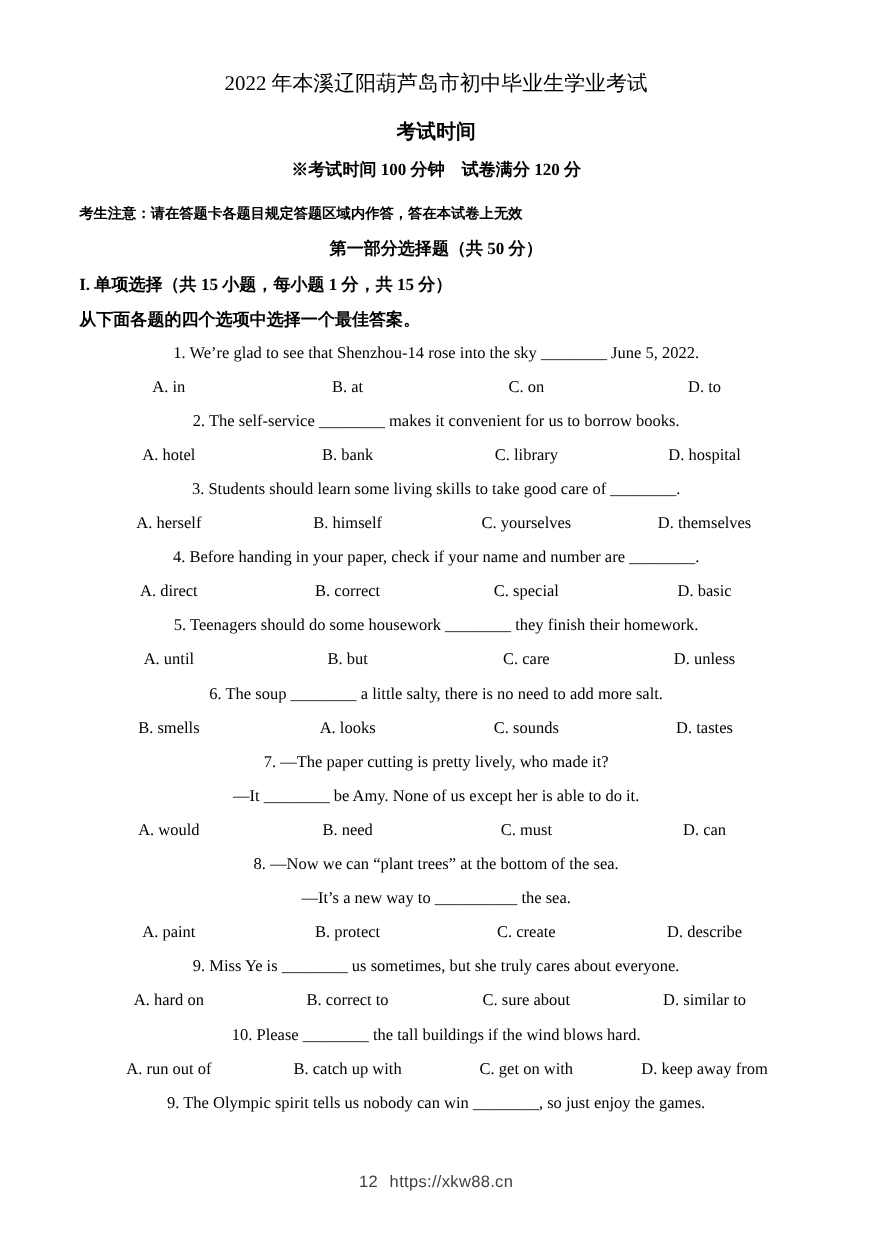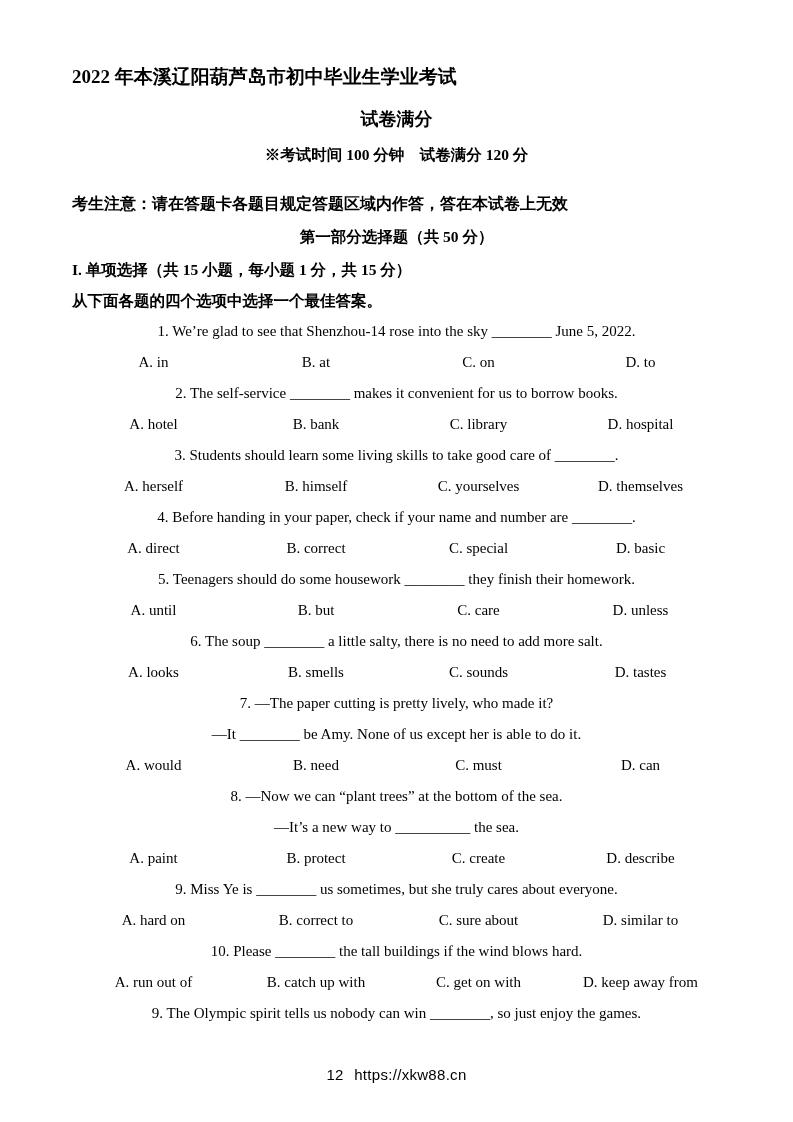--- a/index.html
+++ b/index.html
@@ -11,43 +11,43 @@
     background: #ffffff;
     color: #000000;
     font-family: "Liberation Serif", "DejaVu Serif", serif;
     overflow: hidden;
     margin: 0 auto;
   }
   .inner { padding: 62px 72px 0 72px; }
 
   .title {
     font-size: 19px;
-    font-weight: bold;
-    text-align: left;
+    font-weight: normal;
+    text-align: center;
     line-height: 30px;
   }
   .subtitle {
     font-size: 18px;
     font-weight: bold;
     text-align: center;
     line-height: 30px;
     margin-top: 12px;
   }
   .meta {
     font-size: 15.5px;
     font-weight: bold;
     text-align: center;
     line-height: 30px;
     margin-top: 6px;
   }
   .notice {
-    font-size: 16px;
-    font-weight: bold;
-    line-height: 31px;
-    margin-top: 18px;
+    font-size: 13px;
+    font-weight: bold;
+    line-height: 31px;
+    margin-top: 8px;
   }
   .part-heading {
     font-size: 15.5px;
     font-weight: bold;
     text-align: center;
     line-height: 31px;
     margin-top: 2px;
   }
   .section-heading {
     font-size: 15.5px;
@@ -71,32 +71,32 @@
   .option { white-space: nowrap; }
 
   .footer {
     position: absolute;
     left: 0;
     right: 0;
     top: 1066px;
     text-align: center;
     font-family: "Liberation Sans", "DejaVu Sans", sans-serif;
     font-size: 15px;
-    color: #000000;
+    color: #404040;
     letter-spacing: 0.3px;
   }
   .footer span + span { margin-left: 6px; }
 </style>
 </head>
 <body>
 
 <div class="page">
   <div class="inner">
     <h1 class="title">2022 年本溪辽阳葫芦岛市初中毕业生学业考试</h1>
-    <h2 class="subtitle">试卷满分</h2>
+    <h2 class="subtitle">考试时间</h2>
     <div class="meta">※考试时间 100 分钟　试卷满分 120 分</div>
     <div class="notice">考生注意：请在答题卡各题目规定答题区域内作答，答在本试卷上无效</div>
     <div class="part-heading">第一部分选择题（共 50 分）</div>
     <div class="section-heading">I. 单项选择（共 15 小题，每小题 1 分，共 15 分）</div>
     <div class="section-instruction">从下面各题的四个选项中选择一个最佳答案。</div>
 
     <div class="questions" id="questions">
         <div class="question">
           <div class="stem">1. We’re glad to see that Shenzhou-14 rose into the sky ________ June 5, 2022.</div>
           <div class="options">
@@ -138,22 +138,22 @@
           <div class="options">
             <div class="option">A. until</div>
             <div class="option">B. but</div>
             <div class="option">C. care</div>
             <div class="option">D. unless</div>
           </div>
         </div>
         <div class="question">
           <div class="stem">6. The soup ________ a little salty, there is no need to add more salt.</div>
           <div class="options">
+            <div class="option">B. smells</div>
             <div class="option">A. looks</div>
-            <div class="option">B. smells</div>
             <div class="option">C. sounds</div>
             <div class="option">D. tastes</div>
           </div>
         </div>
         <div class="question">
           <div class="stem">7. —The paper cutting is pretty lively, who made it?</div>
           <div class="stem">—It ________ be Amy. None of us except her is able to do it.</div>
           <div class="options">
             <div class="option">A. would</div>
             <div class="option">B. need</div>

